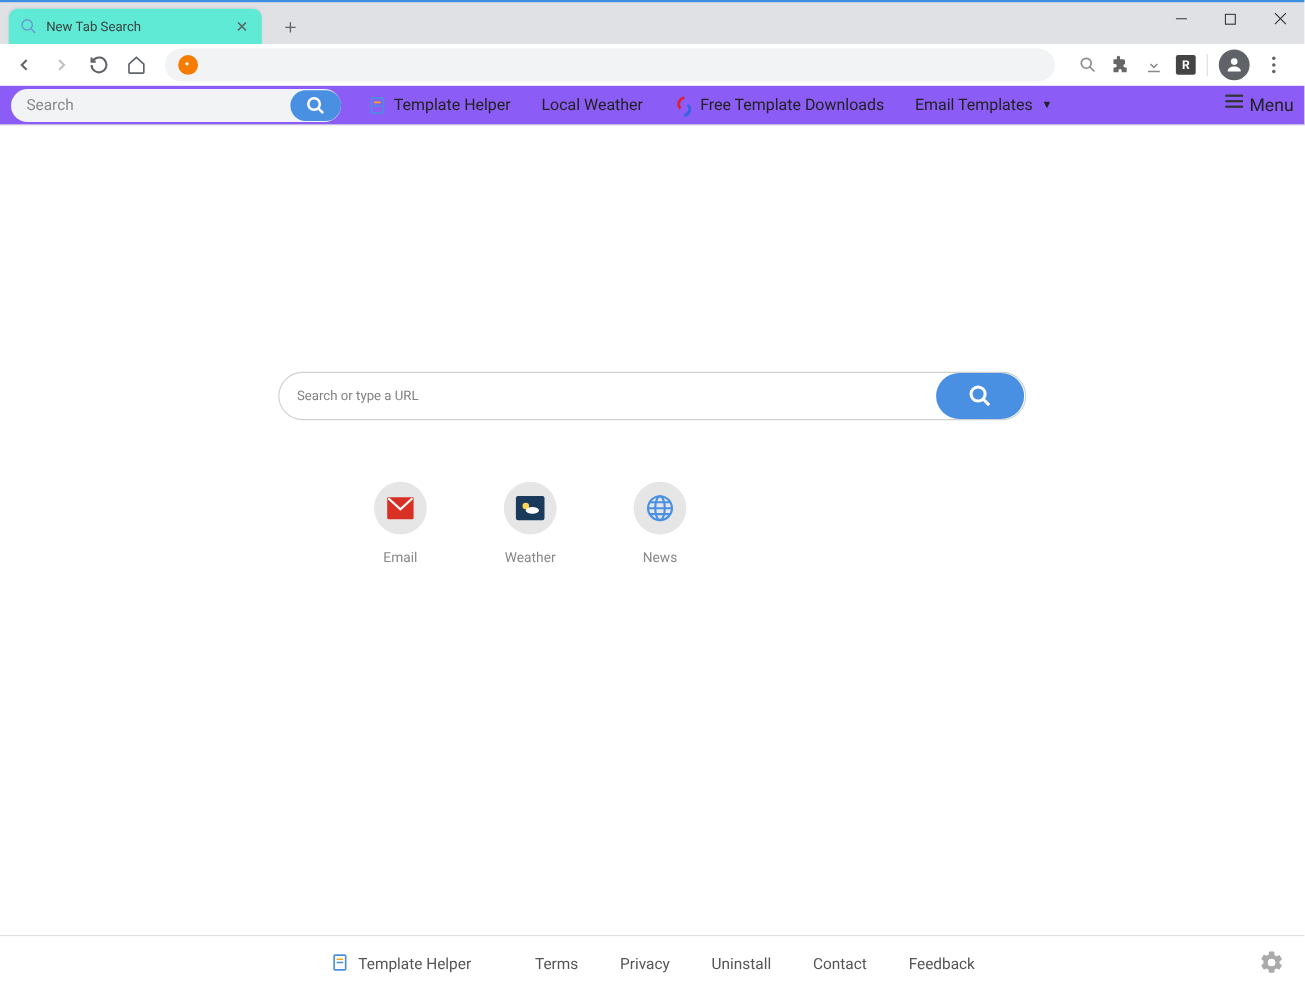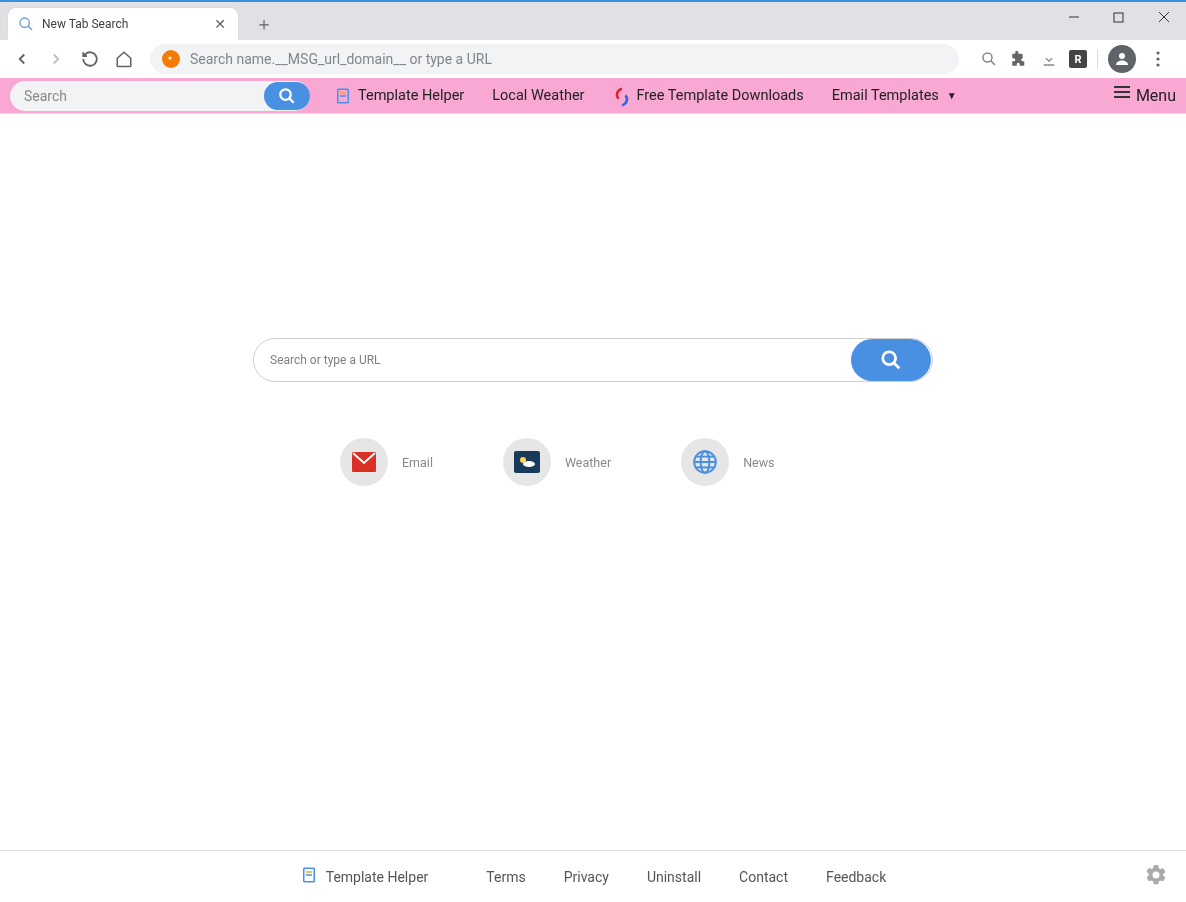--- a/index.html
+++ b/index.html
@@ -1,20 +1,20 @@
 <!DOCTYPE html>
 <html><head>
   <meta charset="utf-8">
   <style>
     * { margin: 0; padding: 0; box-sizing: border-box; font-family: -apple-system, BlinkMacSystemFont, "Segoe UI", Roboto, Arial, sans-serif; }
     body { width: 1186px; height: 902px; background: #fff; overflow: hidden; position: relative; }
     
     
     .tab-bar { height: 40px; background: #dfe1e5; display: flex; align-items: flex-end; border-top: 2px solid #3b8ee0; position: relative; }
-    .tab { height: 32px; background: #ffffff; border-radius: 8px 8px 0 0; display: flex; align-items: center; padding: 0 10px; min-width: 230px; margin-left: 8px; box-shadow: 0 -1px 2px rgba(0,0,0,0.05); }
+    .tab { height: 32px; background: #5eead4; border-radius: 8px 8px 0 0; display: flex; align-items: center; padding: 0 10px; min-width: 230px; margin-left: 8px; box-shadow: 0 -1px 2px rgba(0,0,0,0.05); }
     .tab-favicon { width: 16px; height: 16px; margin-right: 8px; color: #6b9bd1; }
     .tab-title { flex: 1; font-size: 12px; color: #3c4043; }
     .tab-close { width: 16px; height: 16px; color: #5f6368; display: flex; align-items: center; justify-content: center; cursor: pointer; font-size: 14px; }
     .new-tab { width: 28px; height: 28px; display: flex; align-items: center; justify-content: center; margin-left: 12px; margin-bottom: 2px; color: #5f6368; font-size: 18px; cursor: pointer; }
     .window-controls { position: absolute; right: 0; top: 0; display: flex; height: 30px; }
     .window-btn { width: 45px; display: flex; align-items: center; justify-content: center; color: #333; cursor: pointer; }
     
     
     .nav-bar { height: 38px; background: #fff; display: flex; align-items: center; padding: 0 8px; gap: 6px; }
     .nav-btn { width: 28px; height: 28px; display: flex; align-items: center; justify-content: center; color: #5f6368; cursor: pointer; border-radius: 50%; }
@@ -23,40 +23,40 @@
     .omnibox-icon { width: 18px; height: 18px; background: #f57c00; border-radius: 50%; margin-right: 10px; display: flex; align-items: center; justify-content: center; }
     .omnibox-text { color: #80868b; font-size: 14px; }
     .ext-icons { display: flex; gap: 10px; padding: 0 8px; align-items: center; }
     .ext-icon { width: 20px; height: 20px; display: flex; align-items: center; justify-content: center; color: #5f6368; cursor: pointer; }
     .ext-r { width: 18px; height: 18px; background: #444; color: #fff; font-size: 11px; font-weight: bold; display: flex; align-items: center; justify-content: center; border-radius: 2px; }
     .divider { width: 1px; height: 20px; background: #dadce0; }
     .profile-icon { width: 28px; height: 28px; background: #5f6368; border-radius: 50%; display: flex; align-items: center; justify-content: center; color: #fff; }
     .menu-dots { width: 24px; }
     
     
-    .toolbar { height: 36px; background: #f9a8d4; border-bottom: 1px solid #e0e0e0; display: flex; align-items: center; padding: 0 10px; }
+    .toolbar { height: 36px; background: #8b5cf6; border-bottom: 1px solid #e0e0e0; display: flex; align-items: center; padding: 0 10px; }
     .tb-search-wrap { display: flex; align-items: center; background: #f1f3f4; border-radius: 16px; height: 30px; padding-left: 14px; width: 300px; }
     .tb-search-input { flex: 1; border: none; background: transparent; outline: none; font-size: 14px; color: #333; }
     .tb-search-input::placeholder { color: #888; }
     .tb-search-btn { width: 46px; height: 28px; background: #4a90e2; border-radius: 14px; display: flex; align-items: center; justify-content: center; color: #fff; cursor: pointer; }
     .tb-links { display: flex; align-items: center; gap: 28px; margin-left: 24px; }
     .tb-link { display: flex; align-items: center; gap: 6px; font-size: 14.5px; color: #222; cursor: pointer; }
     .tb-link-icon { width: 18px; height: 18px; }
     .tb-menu { margin-left: auto; display: flex; align-items: flex-start; gap: 6px; font-size: 16px; color: #222; cursor: pointer; }
     .caret-down { font-size: 10px; margin-left: 2px; }
     
     
     .content { position: absolute; top: 114px; left: 0; right: 0; bottom: 52px; background: #fff; }
     .main-search-wrap { width: 680px; margin: 224px auto 0; display: flex; align-items: center; border: 1px solid #d0d0d0; border-radius: 22px; height: 44px; padding-left: 16px; }
     .main-search-input { flex: 1; border: none; outline: none; font-size: 12px; color: #333; }
     .main-search-input::placeholder { color: #808080; }
     .main-search-btn { width: 80px; height: 42px; background: #4a90e2; border-radius: 21px; display: flex; align-items: center; justify-content: center; color: #fff; margin-right: 1px; cursor: pointer; }
     
     .shortcuts { display: flex; gap: 70px; margin: 56px 0 0 340px; }
-    .shortcut { display: flex; flex-direction: row; align-items: center; gap: 14px; cursor: pointer; }
+    .shortcut { display: flex; flex-direction: column; align-items: center; gap: 14px; cursor: pointer; }
     .shortcut-circle { width: 48px; height: 48px; background: #e6e6e6; border-radius: 50%; display: flex; align-items: center; justify-content: center; }
     .shortcut-label { font-size: 12.5px; color: #888; }
     .sc-news { color: #4a90e2; }
     
     
     .footer { position: absolute; bottom: 0; left: 0; right: 0; height: 52px; border-top: 1px solid #e0e0e0; display: flex; align-items: center; justify-content: center; gap: 38px; background: #fff; }
     .footer-brand { display: flex; align-items: center; gap: 8px; font-size: 14px; color: #555; margin-right: 20px; }
     .footer-link { font-size: 14px; color: #555; cursor: pointer; }
     .footer-gear { position: absolute; right: 18px; color: #999; cursor: pointer; }
     
@@ -120,21 +120,20 @@
         <path d="M3 11l9-8 9 8v10a1 1 0 0 1-1 1H4a1 1 0 0 1-1-1z"></path>
       </svg>
     </div>
   <div class="omnibox">
     <span class="omnibox-icon">
         <svg width="10" height="10" viewBox="0 0 10 10">
           <circle cx="5" cy="5" r="5" fill="#f57c00"></circle>
           <circle cx="4" cy="4" r="1.5" fill="#fff"></circle>
         </svg>
       </span>
-    <span class="omnibox-text">Search name.__MSG_url_domain__ or type a URL</span>
   </div>
   <div class="ext-icons">
     <div class="ext-icon">
         <svg width="18" height="18" viewBox="0 0 24 24" fill="none" stroke="#888" stroke-width="2">
           <circle cx="10" cy="10" r="6"></circle>
           <line x1="20" y1="20" x2="14.5" y2="14.5"></line>
         </svg>
       </div>
     <div class="ext-icon">
         <svg width="18" height="18" viewBox="0 0 24 24" fill="#666">

